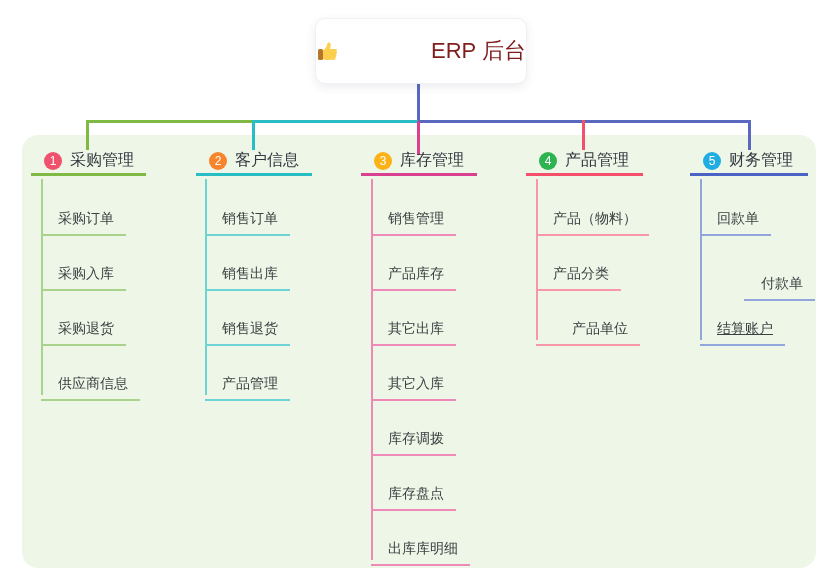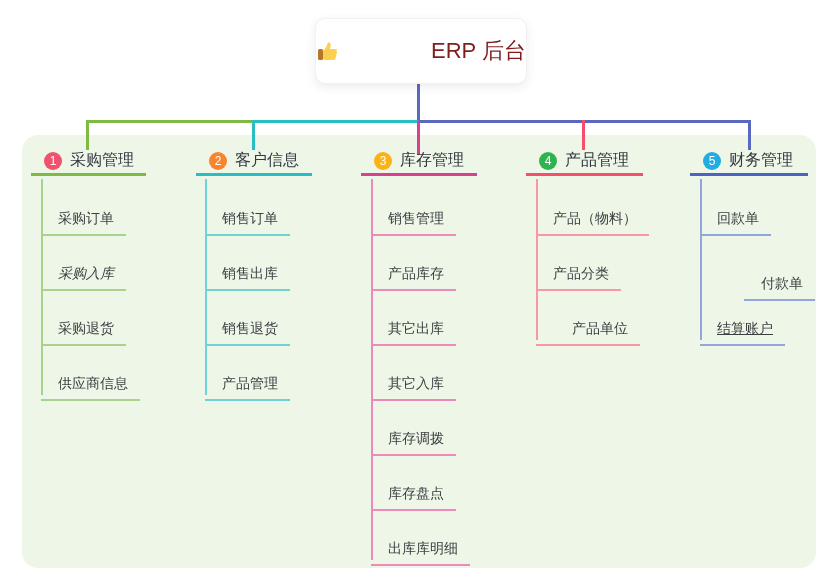--- a/index.html
+++ b/index.html
@@ -77,21 +77,21 @@
     </span>
     <span>ERP 后台</span>
   </div>
 
   <div class="branch-header b1h">
     <span class="badge">1</span>
     <span>采购管理</span>
   </div>
   <div class="vline b1"></div>
   <div class="child c1" style="left:41px;top:200px;font-family:Liberation Serif, serif;">采购订单</div>
-  <div class="child c1" style="left:41px;top:255px;font-style:italic;">采购入库</div>
+  <div class="child c1" style="left:41px;top:255px;">采购入库</div>
   <div class="child c1" style="left:41px;top:310px;">采购退货</div>
   <div class="child c1" style="left:41px;top:365px;">供应商信息</div>
 
   <div class="branch-header b2h">
     <span class="badge">2</span>
     <span>客户信息</span>
   </div>
   <div class="vline b2"></div>
   <div class="child c2" style="left:205px;top:200px;">销售订单</div>
   <div class="child c2" style="left:205px;top:255px;">销售出库</div>

